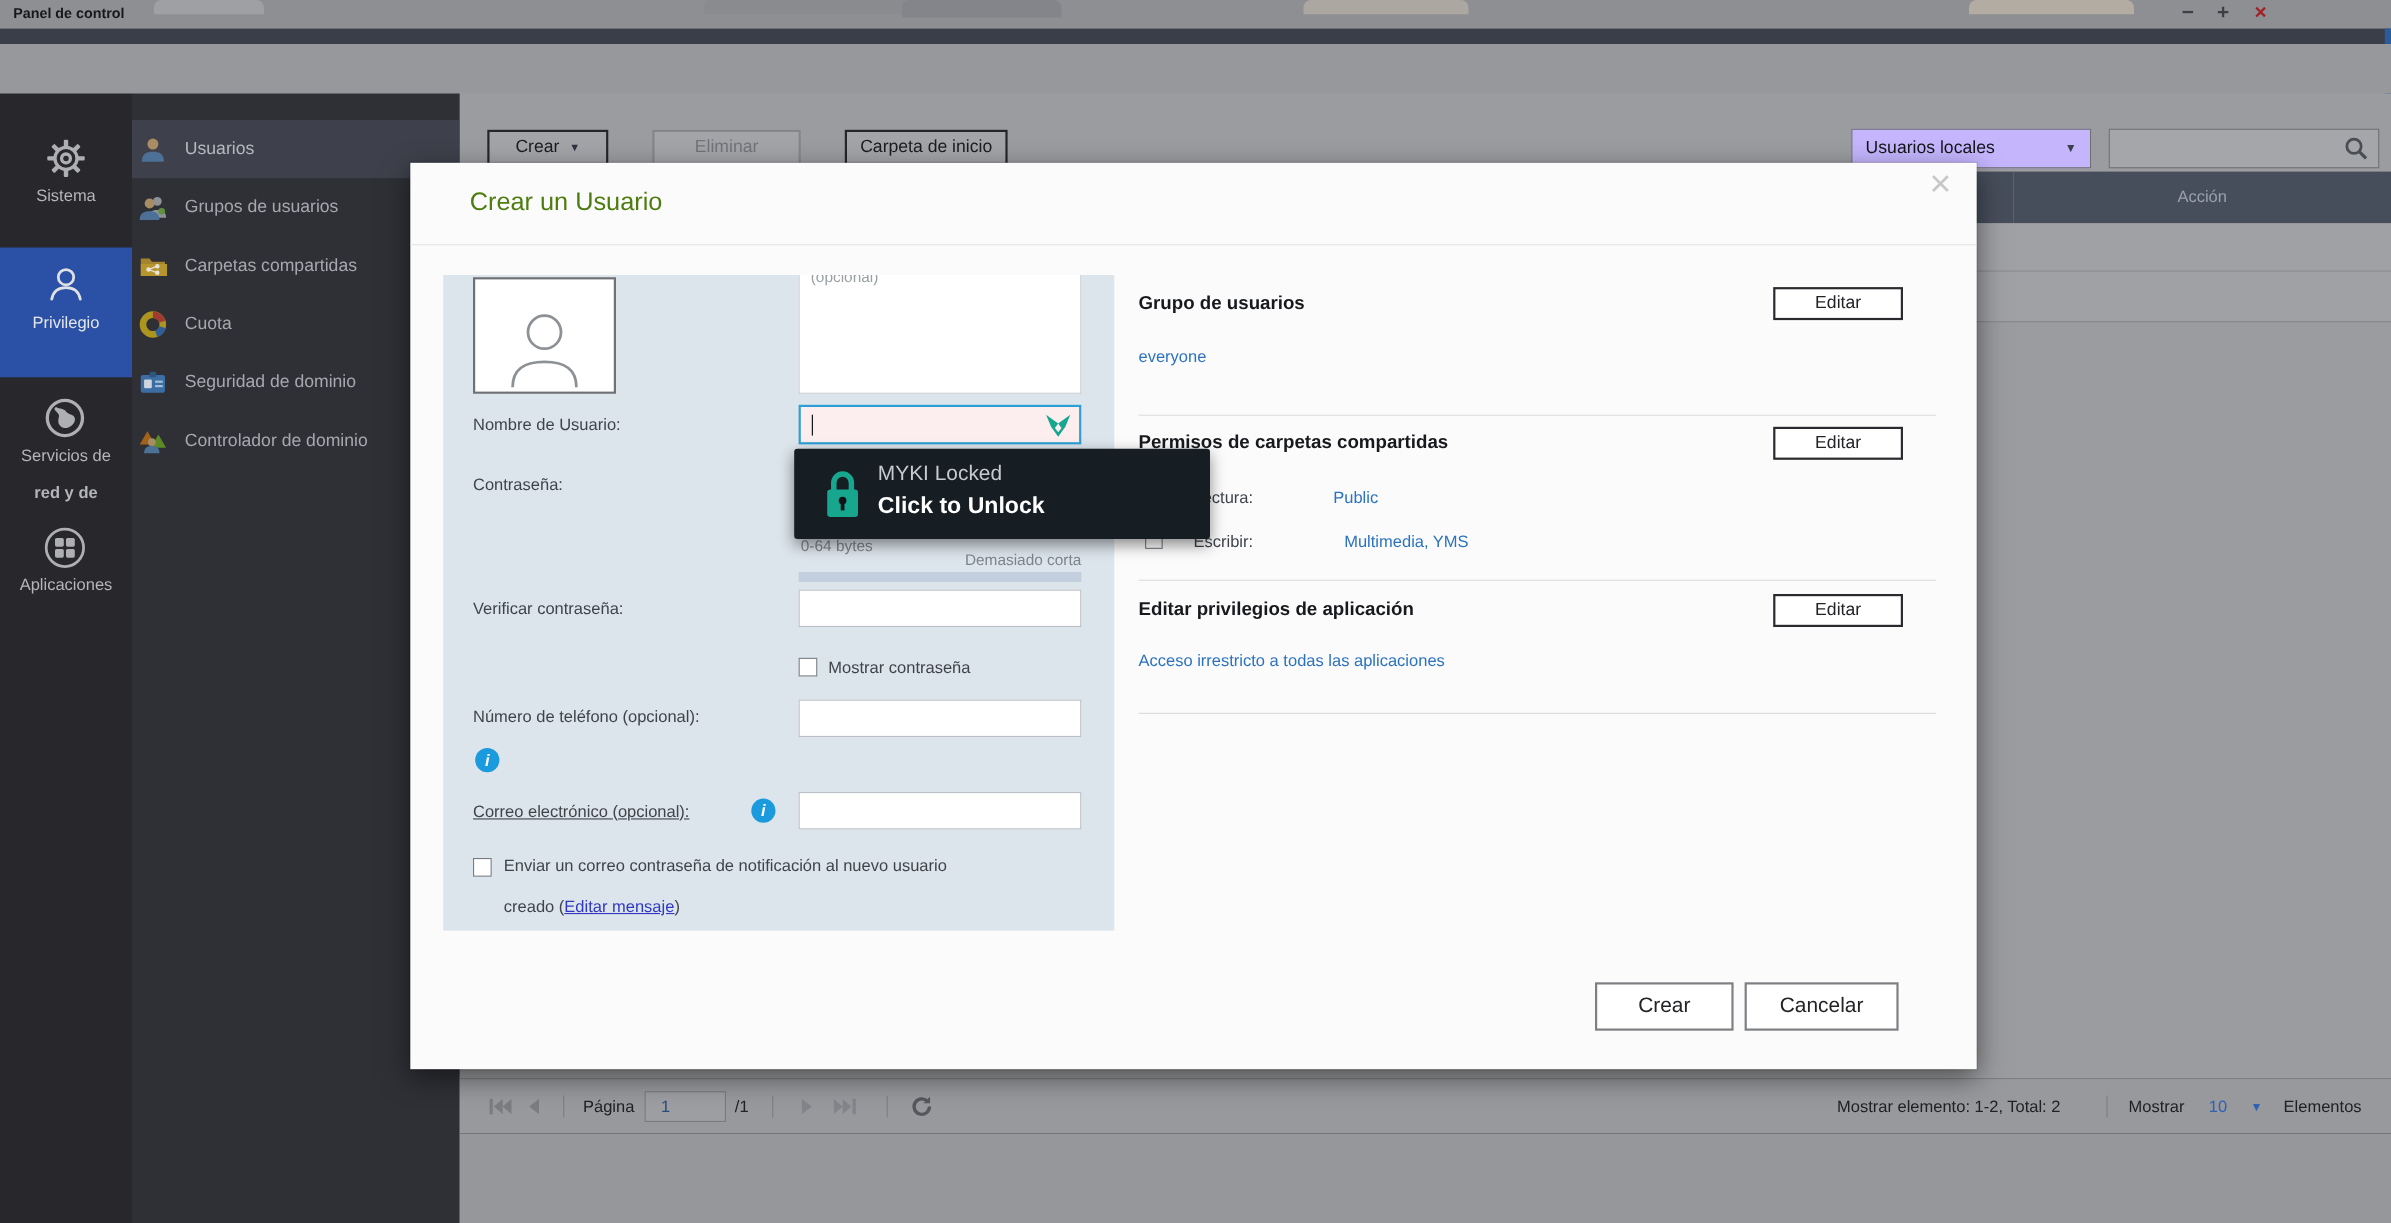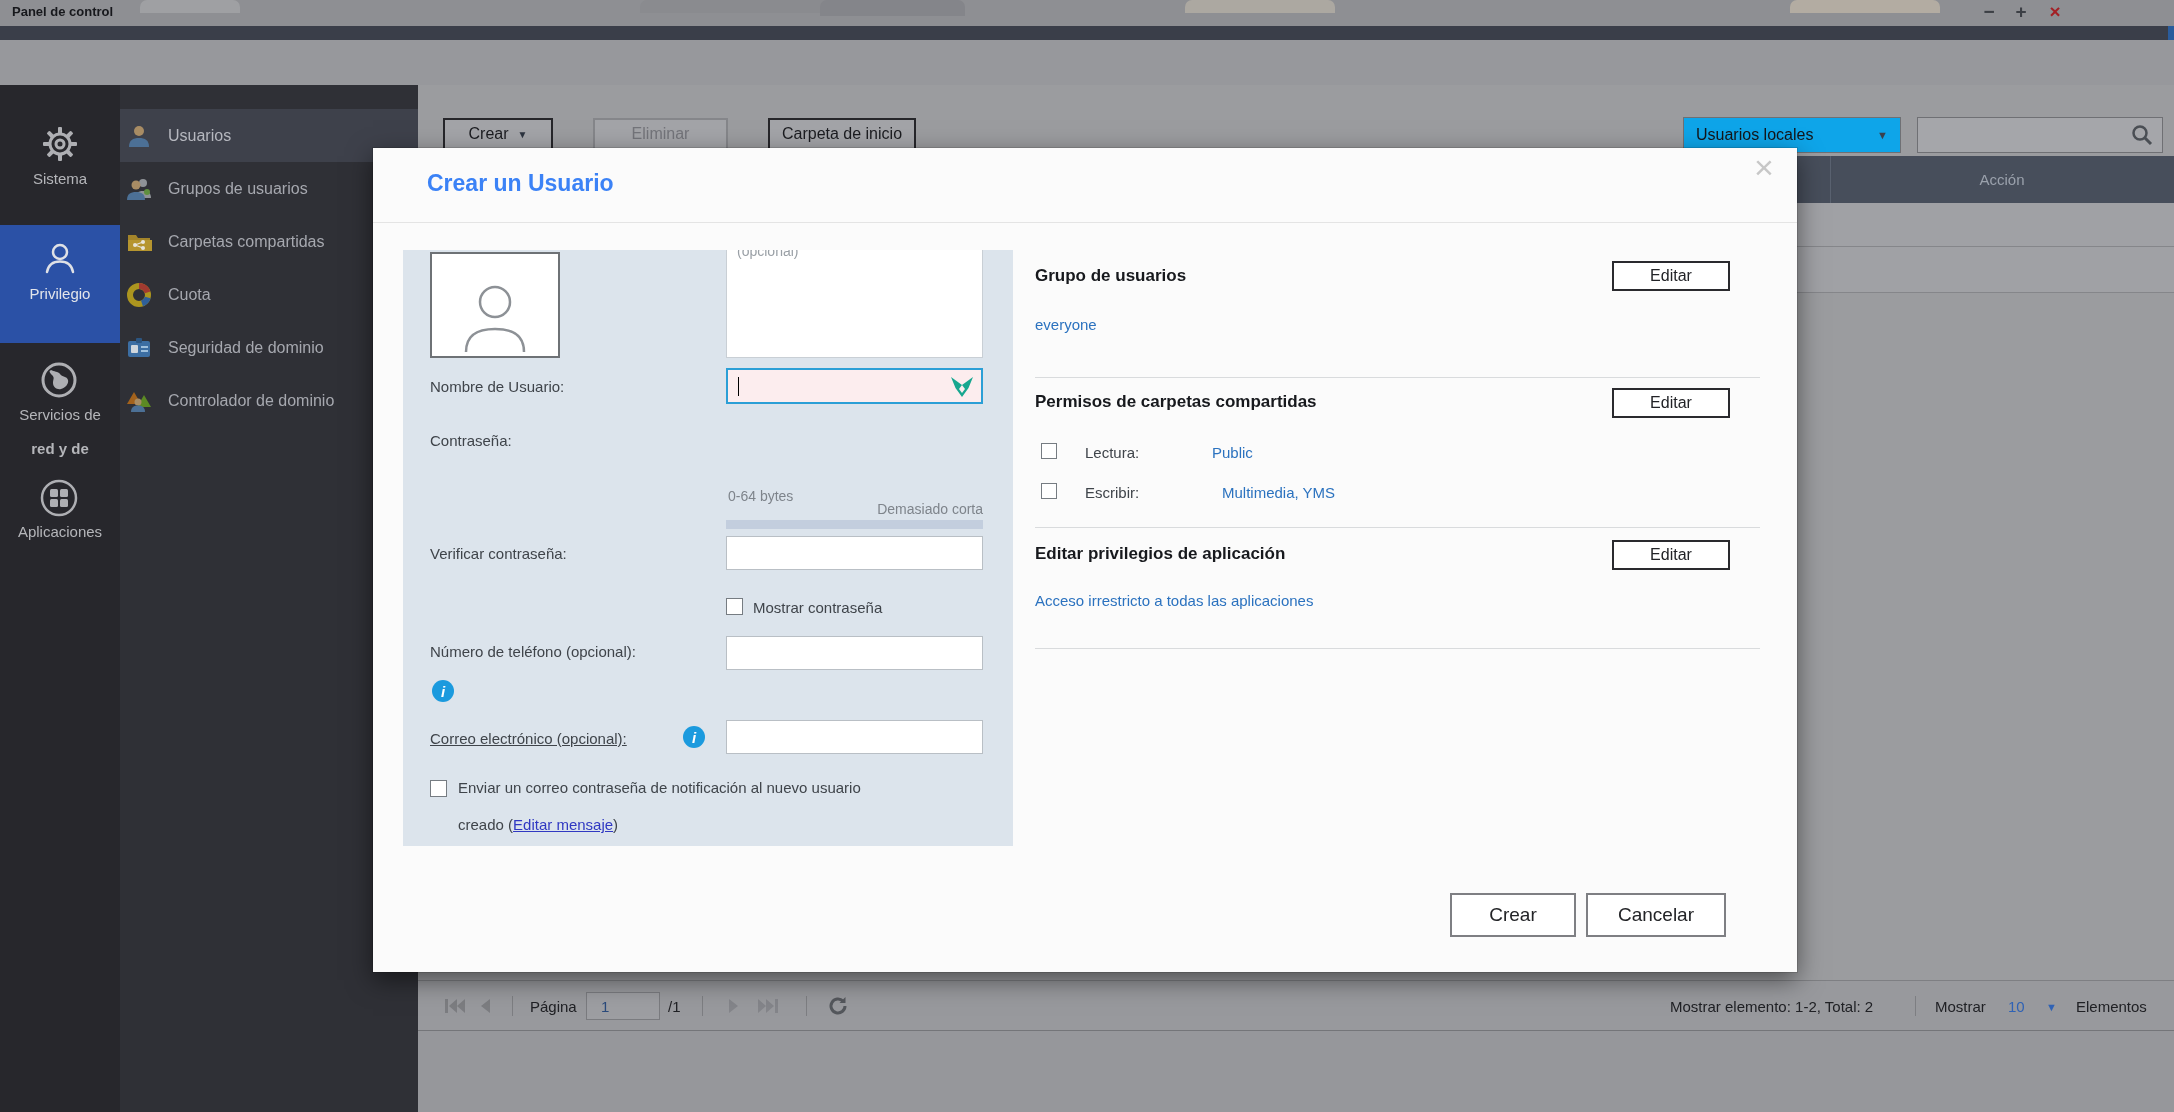--- a/index.html
+++ b/index.html
@@ -29,21 +29,21 @@
   .sb2{left:120px;top:85px;width:298px;height:1027px;background:#2f3036;}
   .s2row{left:120px;width:298px;height:53px;display:flex;align-items:center;padding-left:6px;gap:16px;color:#a6a8af;font-size:16px;}
   .s2row.sel{background:#3e414b;color:#b6b8bf;}
 
   
   .mainbg{left:418px;top:85px;width:1756px;height:1027px;background:#9b9c9f;}
   .tbtn{top:118px;height:32px;background:#a3a4a8;border:2px solid #26262a;color:#1b1c20;
         font-size:16px;display:flex;align-items:center;justify-content:center;gap:9px;}
   .tbtn.disabled{border-color:#85868a;color:#73747a;}
   .caret{font-size:10px;color:#2c333f;}
-  .filter{left:1683px;top:117px;width:218px;height:36px;background:#0ea5e9;border:1px solid #6f7074;
+  .filter{left:1683px;top:117px;width:218px;height:36px;background:#c4b5fd;border:1px solid #6f7074;
           display:flex;align-items:center;padding:0 12px;font-size:16px;color:#141519;}
   .filter .caret{margin-left:auto;font-size:11px;color:#3a414d;}
   .searchbox{left:1917px;top:117px;width:246px;height:36px;background:#a5a6aa;border:1px solid #6f7074;
              display:flex;align-items:center;justify-content:flex-end;padding:0 8px;}
   .thead{left:418px;top:156px;width:1756px;height:47px;background:#474e5b;}
   .thead-label{left:1830px;top:156px;width:344px;height:47px;display:flex;align-items:center;justify-content:center;
                color:#9aa1ac;font-size:15px;}
   .vsep-h{left:1830px;top:156px;width:1px;height:47px;background:#5a6270;}
   .trow{left:418px;width:1756px;background:#a0a1a5;border-bottom:1px solid #85868a;}
 
@@ -52,21 +52,21 @@
   .pgsep{width:1px;height:20px;background:#7d7e82;top:996px;}
   .pgtext{top:998px;font-size:15px;color:#202125;}
   .pginput{left:586px;top:992px;width:74px;height:28px;background:#9d9ea2;border:1px solid #7a7b7f;
            font-size:15px;color:#2a4a7c;display:flex;align-items:center;padding-left:14px;}
   .statustext{top:998px;font-size:15px;color:#202125;}
   .bottomband{left:418px;top:1031px;width:1756px;height:81px;background:#96979b;}
 
   
   .dialog{left:373px;top:148px;width:1424px;height:824px;background:#fbfbfb;z-index:10;
           box-shadow:0 8px 24px rgba(0,0,0,.5),0 0 0 1px rgba(0,0,0,.12);}
-  .dlg-title{left:54px;top:22px;font-size:23px;font-weight:bold;color:#3b82f6;}
+  .dlg-title{left:54px;top:22px;font-size:23px;font-weight:normal;color:#4d7c0f;}
   .dlg-close{left:1381px;top:2px;font-size:34px;color:#c7c7c7;line-height:1;cursor:default;}
   .dlg-divider{left:0;top:74px;width:1424px;height:1px;background:#e4e4e4;}
   .formpanel{left:30px;top:102px;width:610px;height:596px;background:#dce4ec;}
   .avatar{left:27px;top:2px;width:130px;height:106px;background:#fff;border:2px solid #6e7276;
           display:flex;align-items:flex-end;justify-content:center;}
   .descbox{left:323px;top:0;width:257px;height:108px;background:#fff;border:1px solid #c9cfd5;border-top:none;overflow:hidden;}
   .descbox span{position:absolute;top:-7px;left:10px;color:#9aa0a6;font-size:14px;}
   .flabel{font-size:15px;color:#3f444a;}
   .finput{width:257px;height:34px;background:#fff;border:1px solid #b9bfc5;}
   .username{left:323px;top:118px;width:257px;height:36px;background:#fcedee;border:2px solid #2b9fd6;}
@@ -369,18 +369,28 @@
     <div class="abs cb" style="left:668px;top:335px;width:16px;height:16px;"></div>
     <div class="abs flabel" style="left:712px;top:336px;">Escribir:</div>
     <div class="abs bluelink" style="left:849px;top:336px;">Multimedia, YMS</div>
     <div class="abs rdivider" style="left:662px;top:379px;"></div>
 
     <div class="abs sectitle" style="left:662px;top:396px;">Editar privilegios de aplicación</div>
     <div class="abs editbtn" style="left:1239px;top:392px;">Editar</div>
     <div class="abs bluelink" style="left:662px;top:444px;">Acceso irrestricto a todas las aplicaciones</div>
     <div class="abs rdivider" style="left:662px;top:500px;"></div>
 
+    <div class="abs myki">
+      <svg style="position:absolute;left:26px;top:17px;" width="36" height="48" viewBox="0 0 36 48">
+        <path d="M10 22v-8a8 8 0 0116 0v8" fill="none" stroke="#17a78f" stroke-width="5"></path>
+        <rect x="4" y="20" width="28" height="25" rx="3" fill="#17a78f"></rect>
+        <circle cx="18" cy="30" r="3.5" fill="#0e1418"></circle>
+        <rect x="16.3" y="31" width="3.4" height="8" fill="#0e1418"></rect>
+      </svg>
+      <div class="abs myki-title">MYKI Locked</div>
+      <div class="abs myki-sub">Click to Unlock</div>
+    </div>
 
     <div class="abs footbtn" style="left:1077px;width:126px;">Crear</div>
     <div class="abs footbtn" style="left:1213px;width:140px;">Cancelar</div>
   </div>
 
 </div>
 
 </body></html>

